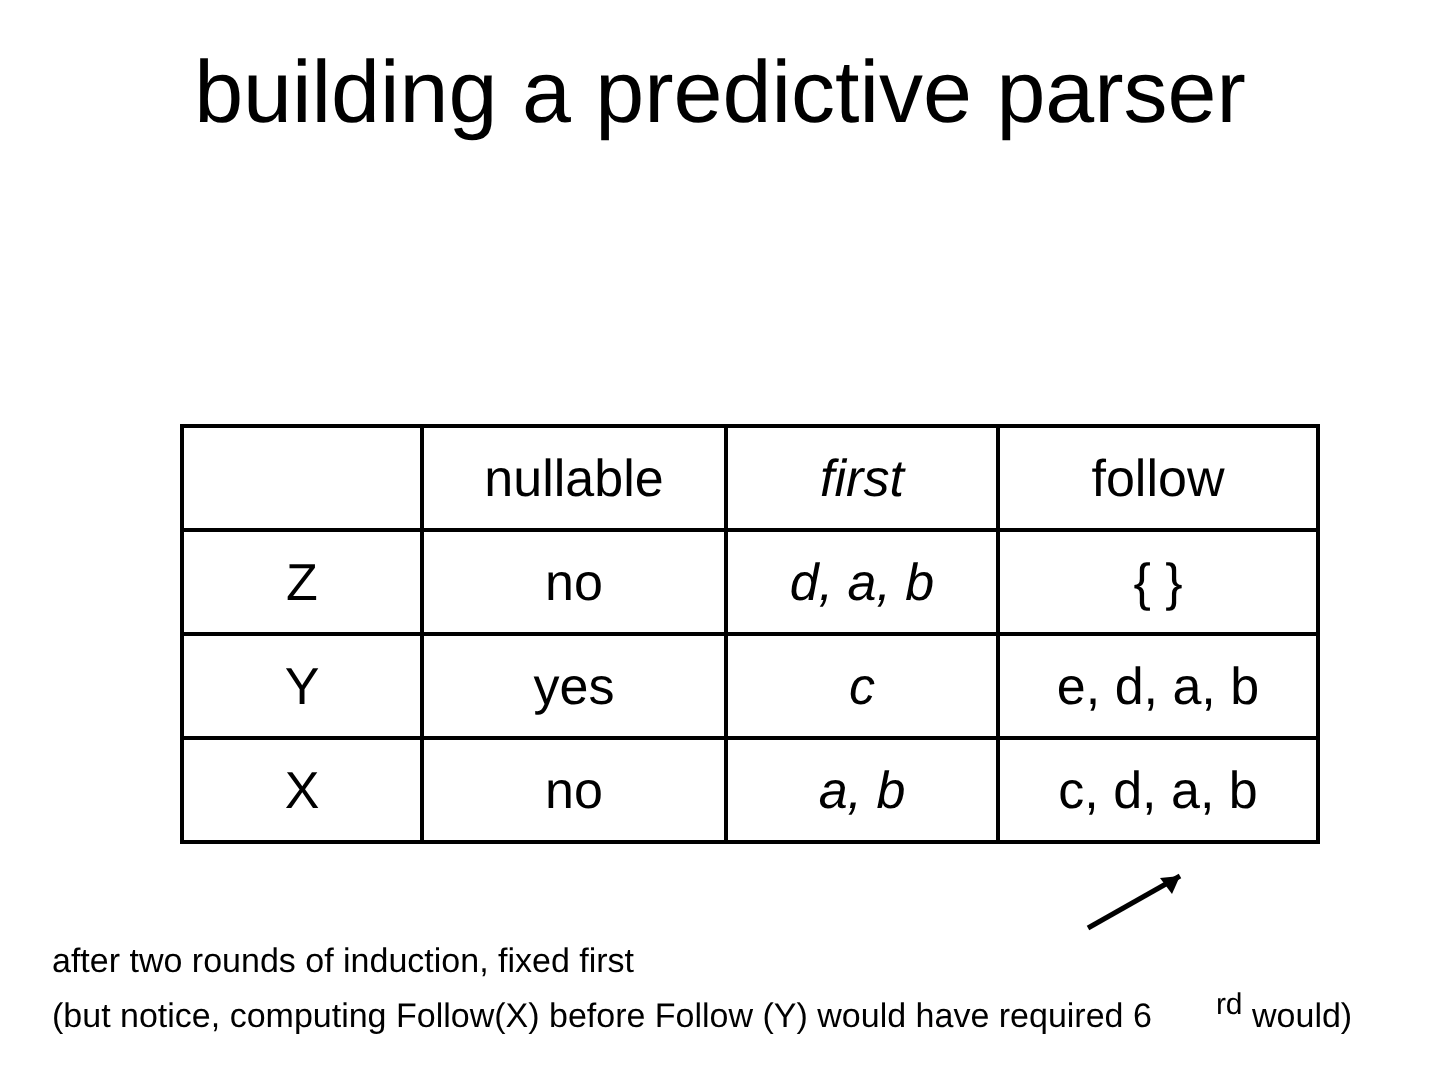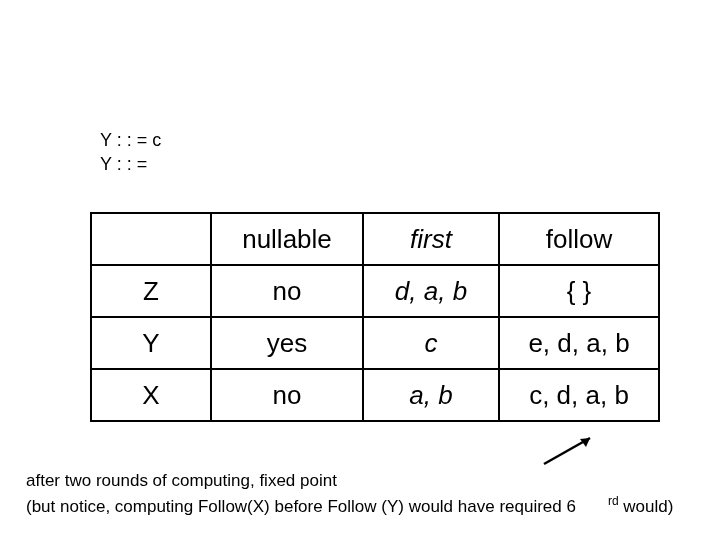--- a/index.html
+++ b/index.html
@@ -62,38 +62,37 @@
   .c3 { width: 158px; margin-top: 32px; }
   .tbl tr { height: 52px; }
   .note {
     position: absolute;
     top: 470px;
     left: 26px;
     font-size: 17px;
     line-height: 1.35;
     white-space: pre;
   }
-  .note sup { font-size: 12px; padding-left: 32px; }
+  .note sup { font-size: 15px; padding-left: 32px; }
   .arrow {
     position: absolute;
     left: 540px;
     top: 432px;
     width: 60px;
     height: 36px;
   }
 </style>
 </head>
 <body>
 
 <div class="slide">
 
+  <div class="title">building a predictive parser</div>
 
   <div class="grammar">
-    <div class="col"><span>Y : : = c</span>
-<span>Y : : =</span></div>
   </div>
 
   <table class="tbl">
     <tbody>
         <tr>
       <th class="c0"></th>
       <th class="c1">nullable</th>
       <th class="c2">first</th>
       <th class="c3">follow</th>
     </tr>
@@ -116,16 +115,16 @@
       <td class="c3">c, d, a, b</td>
     </tr>
   </tbody>
     </table>
 
   <svg class="arrow" viewBox="0 0 60 36">
     <line x1="4" y1="32" x2="50" y2="6" stroke="#000" stroke-width="2.5"></line>
     <polygon points="50,6 40,7 46,15" fill="#000"></polygon>
   </svg>
 
-  <div class="note"><span>after two rounds of computing, fixed point</span>
+  <div class="note"><span>after two rounds of induction, fixed first</span>
 <span>(but notice, computing Follow(X) before Follow (Y) would have required 6</span><sup>rd</sup><span> would)</span></div>
 
 </div>
 
 </body></html>

